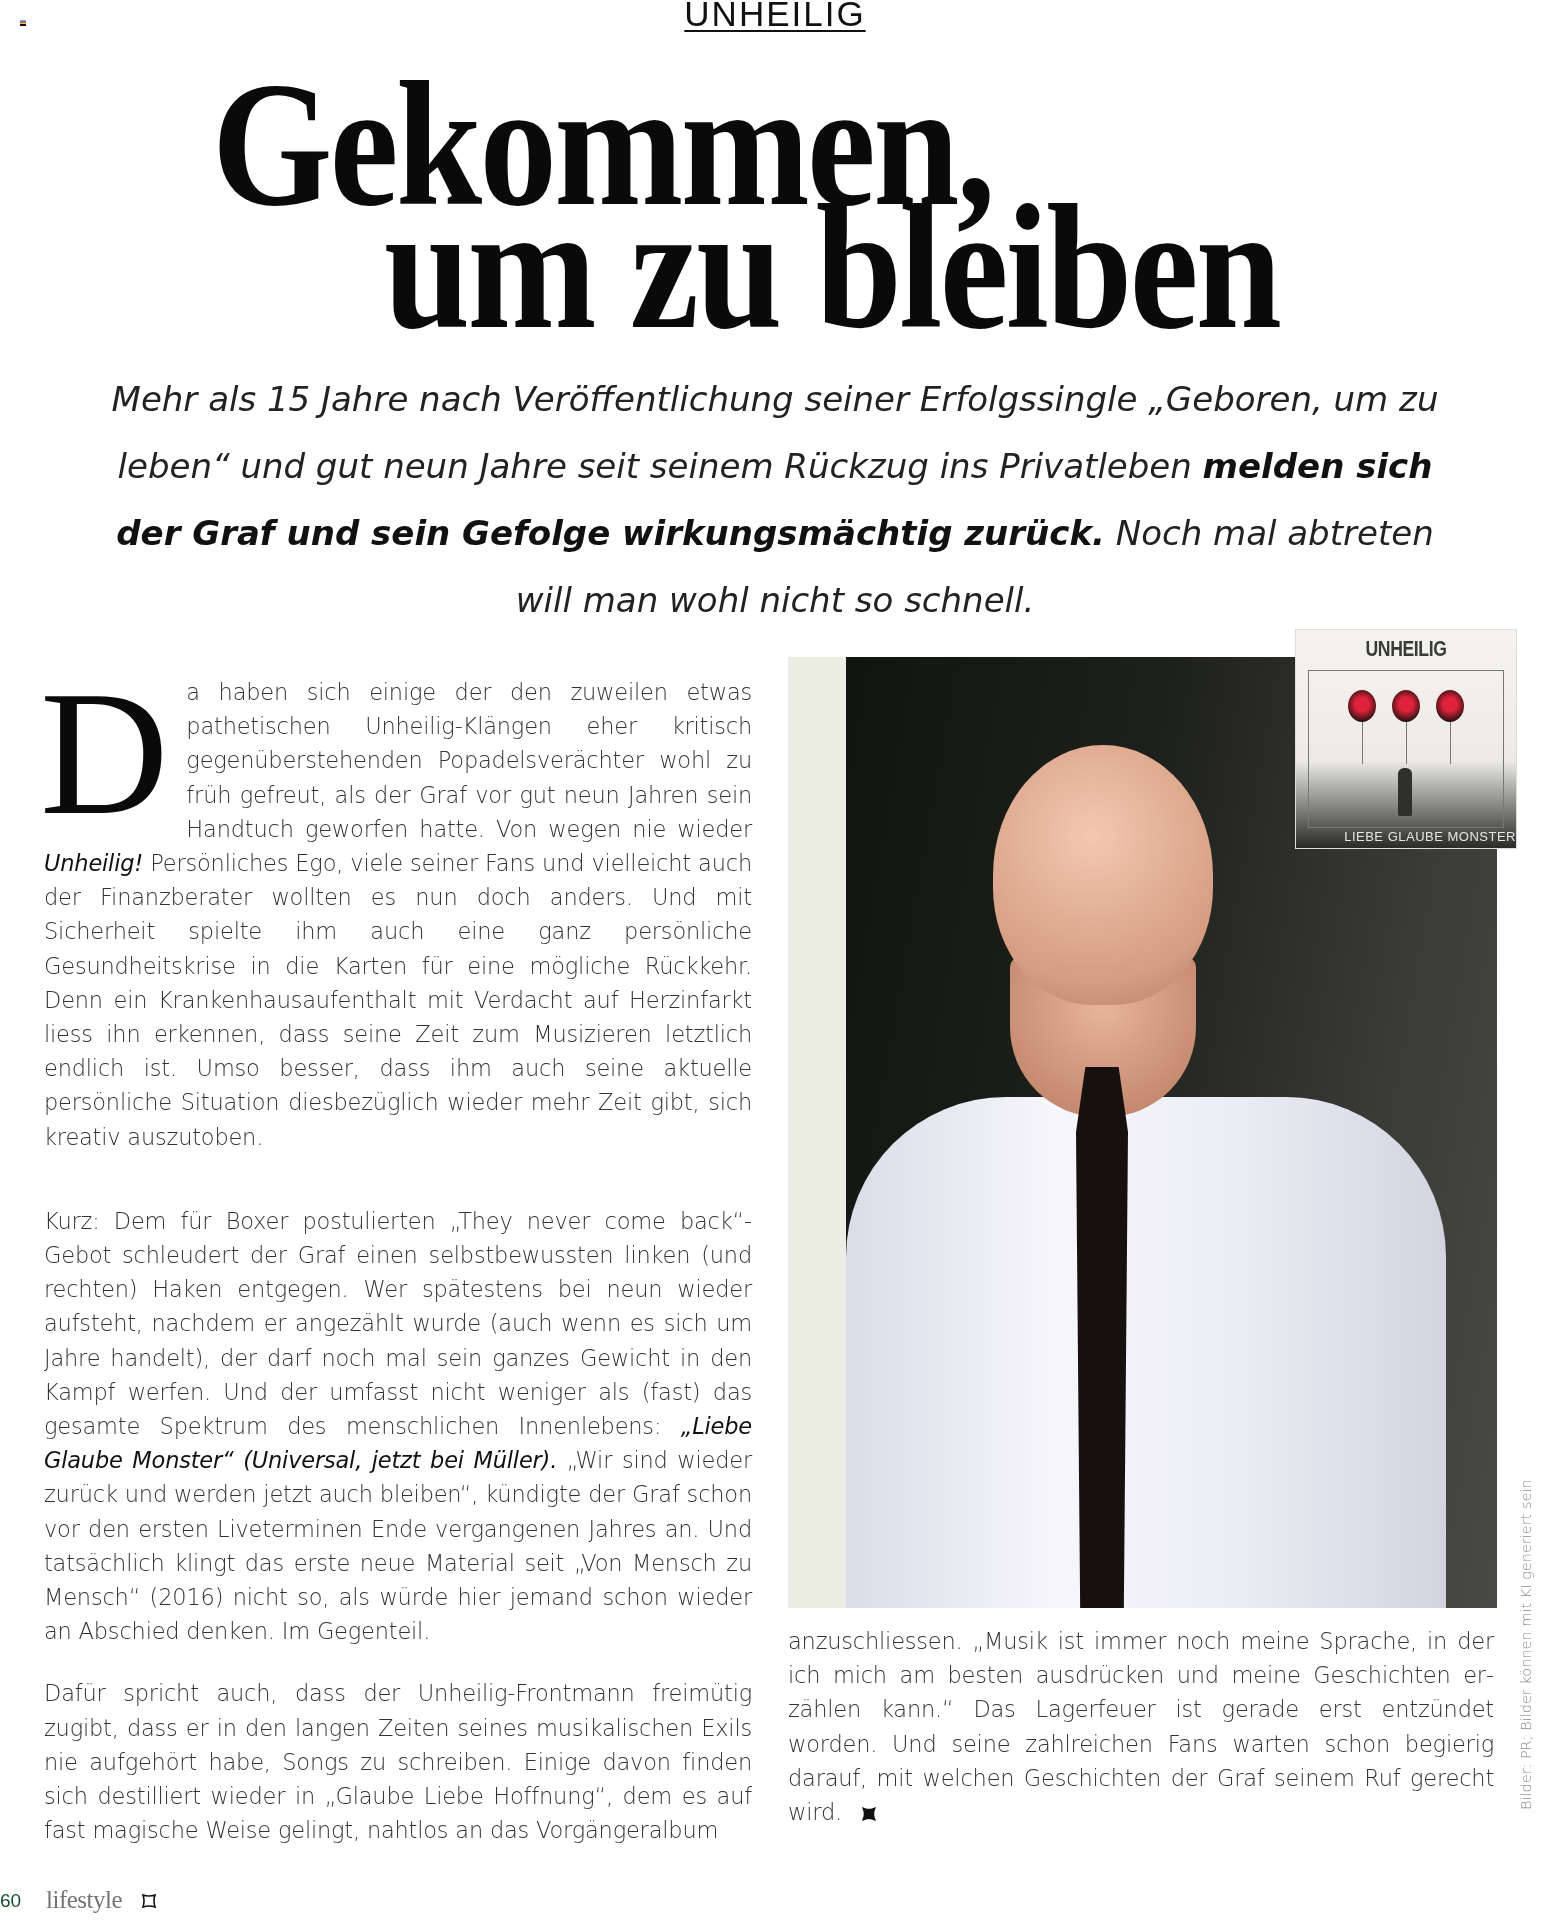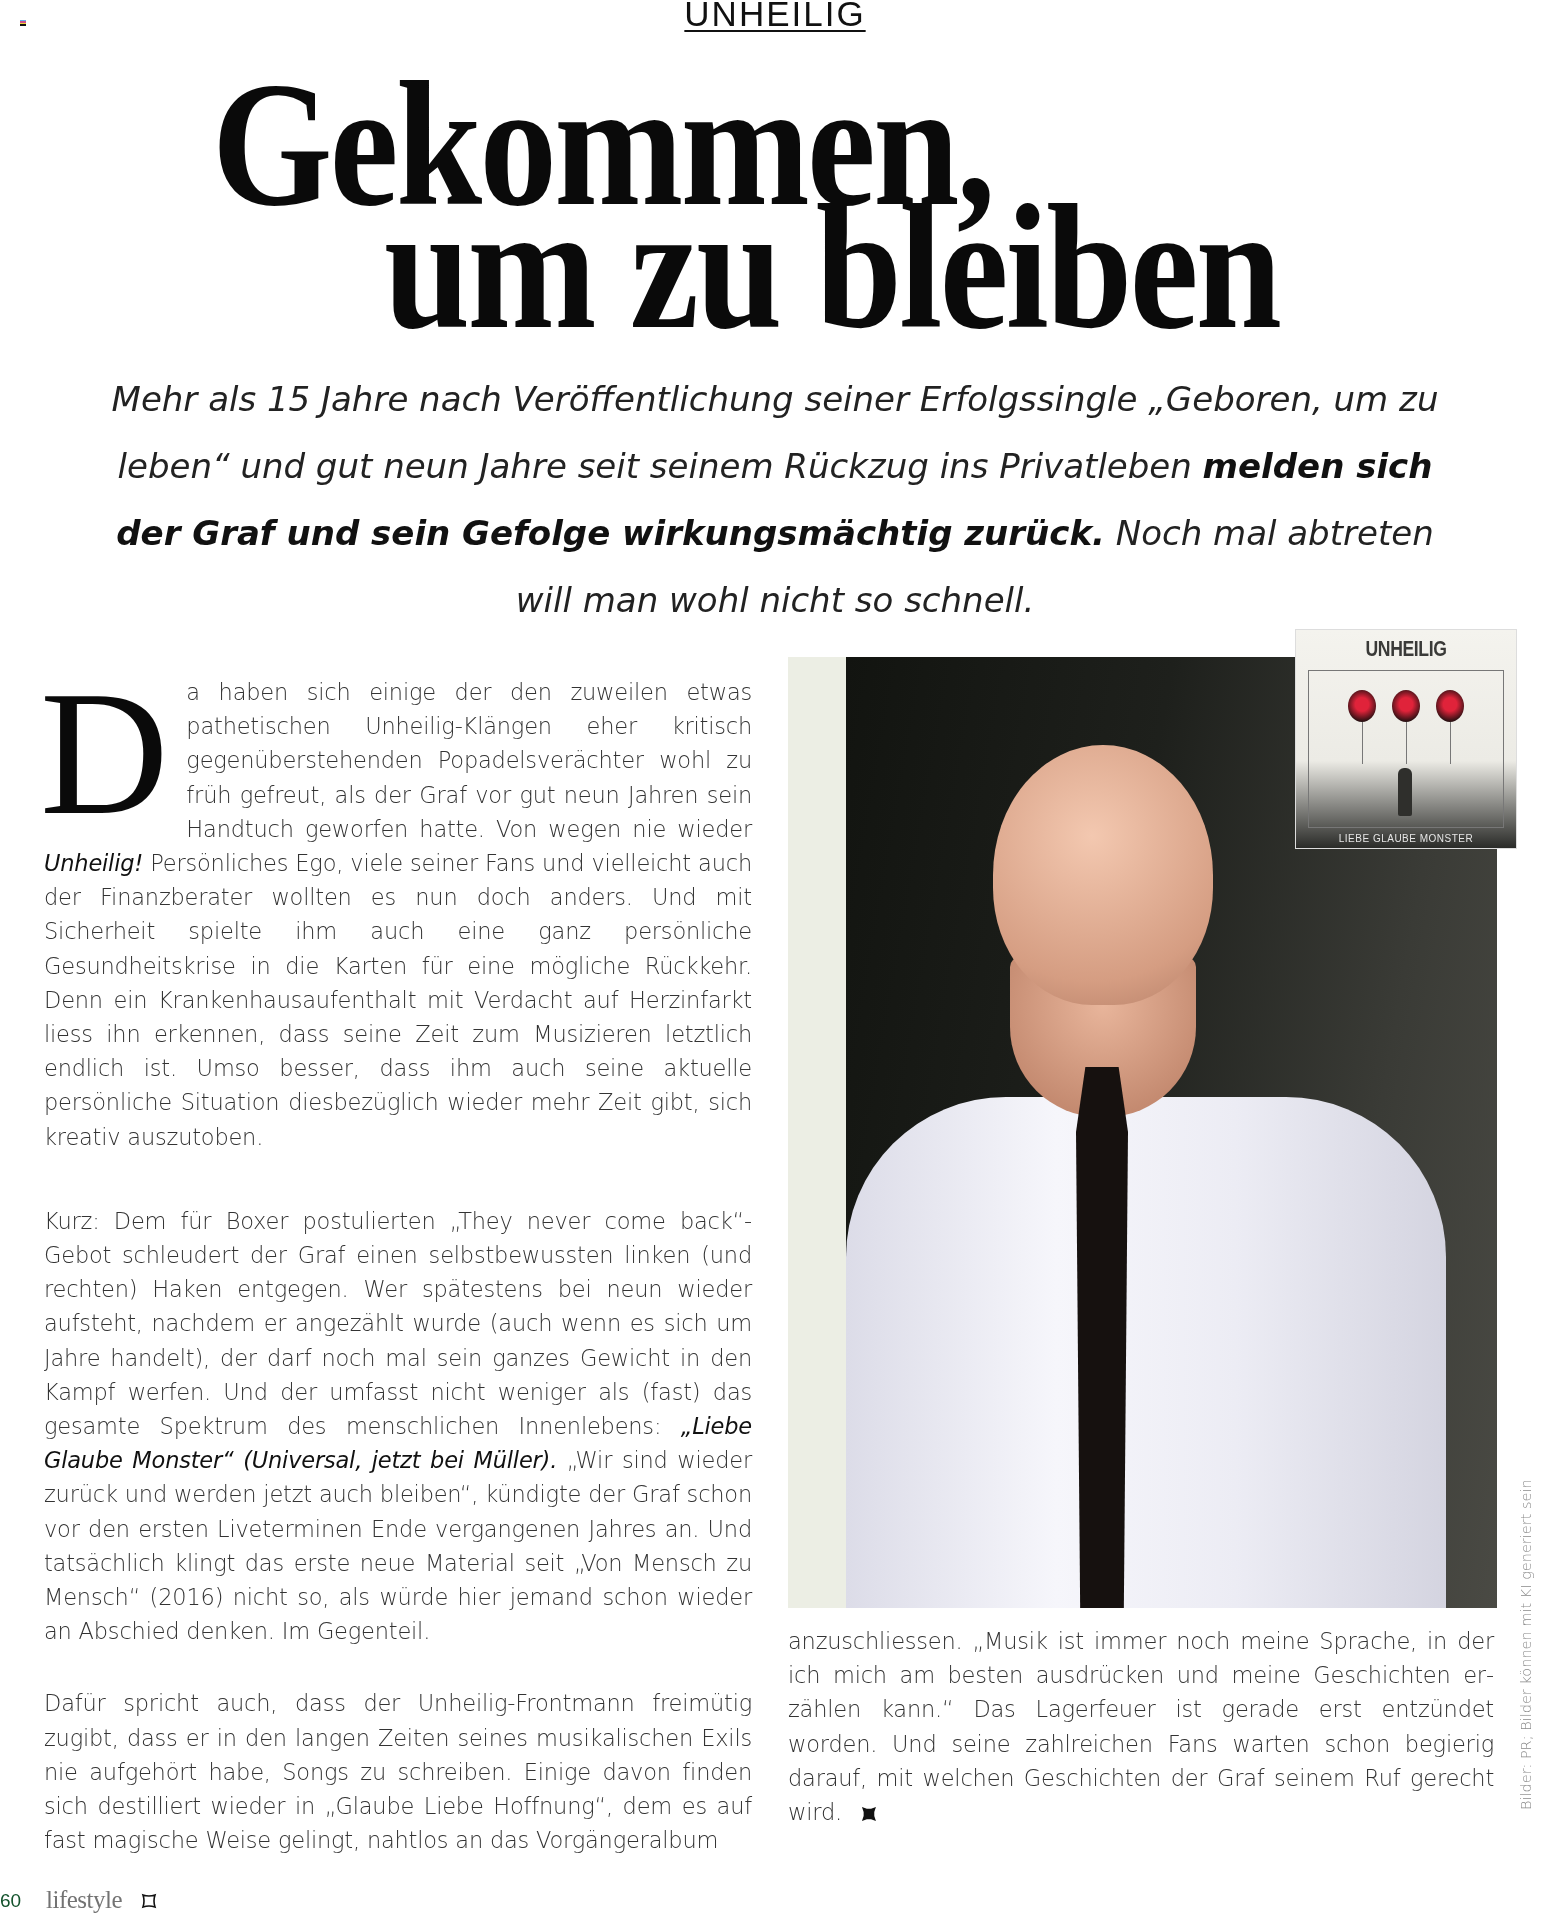--- a/index.html
+++ b/index.html
@@ -34,21 +34,21 @@
   .photo .face-low { position:absolute; left:222px; top:300px; width:186px; height:160px; border-radius:10px 10px 90px 90px; background:radial-gradient(circle at 50% 30%,#e8b59b,#c48a70 75%); }
   .photo .shirt { position:absolute; left:58px; top:440px; width:600px; height:520px; border-radius:160px 160px 0 0; background:linear-gradient(90deg,#dcdce8,#f6f6fb 35%,#ececf4 65%,#d4d4e0); }
   .photo .tie { position:absolute; left:288px; top:410px; width:52px; height:541px; background:#16110f; clip-path:polygon(18% 0,82% 0,100% 12%,92% 100%,8% 100%,0 12%); }
 
   .cover { left:1296px; top:630px; width:220px; height:218px; background:linear-gradient(180deg,#f4f3ee 0%,#ecebe5 60%,#8a8a86 80%,#2a2b28 100%); box-shadow:0 0 0 1px #ddd; }
   .cover .band { position:absolute; left:0; right:0; top:0; text-align:center; font-family:"Liberation Sans", sans-serif; font-weight:bold; font-size:22px; letter-spacing:-0.5px; color:#3a3a38; padding-top:6px; transform:scaleX(0.8); }
   .cover .frame { position:absolute; left:12px; right:12px; top:40px; bottom:20px; border:1px solid #777; }
   .cover .balloon { position:absolute; top:60px; width:28px; height:32px; border-radius:50%; background:radial-gradient(circle at 50% 45%,#e0233a 30%,#2a1012 75%); }
   .cover .string { position:absolute; top:92px; width:1px; height:42px; background:#777; }
   .cover .figure { position:absolute; left:102px; top:138px; width:14px; height:48px; background:#2f2f2c; border-radius:6px 6px 2px 2px; }
-  .cover .subtitle { position:absolute; left:0; right:0; bottom:4px; text-align:center; font-family:"Liberation Sans", sans-serif; font-size:10px; letter-spacing:0.5px; color:#e6e6e6; }
+  .cover .subtitle { position:absolute; left:0; right:0; bottom:4px; text-align:right; font-family:"Liberation Sans", sans-serif; font-size:13px; letter-spacing:0.5px; color:#e6e6e6; }
 
   .credit { left:1518px; top:1810px; width:400px; height:24px; transform:rotate(-90deg); transform-origin:left top; font-family:"DejaVu Sans", sans-serif; font-size:14.5px; color:#8a8a8a; white-space:nowrap; font-weight:300; }
 
   .end-mark { display:inline-block; width:14px; height:14px; margin-left:20px; vertical-align:-1px; background:#111; clip-path:polygon(0 0,35% 12%,65% 12%,100% 0,88% 35%,88% 65%,100% 100%,65% 88%,35% 88%,0 100%,12% 65%,12% 35%); }
 
   .footer { left:0; top:1888px; height:30px; font-family:"Liberation Serif", serif; }
   .footer .pageno { position:absolute; left:0; top:2px; font-family:Liberation Sans, sans-serif; font-weight:300; font-size:19px; color:#14532d; }
   .footer .section { position:absolute; left:46px; top:-2px; font-size:25px; font-weight:normal; letter-spacing:-0.5px; color:#737373; }
   .footer .logo { position:absolute; left:141px; top:5px; width:16px; height:16px; }
 </style>
@@ -73,21 +73,21 @@
   <span>Mehr als 15 Jahre nach Veröffentlichung seiner Erfolgssingle „Geboren, um zu leben“ und gut neun Jahre seit seinem Rückzug ins Privatleben </span><b>melden sich der Graf und sein Gefolge wirkungsmächtig zurück.</b><span> Noch mal abtreten will man wohl nicht so schnell.</span>
 </div>
 
 <div class="abs col col-left" style="top:675px;">
   <p>
     <span class="dropcap">D</span><span>a haben sich einige der den zuweilen etwas patheti­schen Unheilig-Klängen eher kritisch gegenüberste­henden Popadelsverächter wohl zu früh gefreut, als der Graf vor gut neun Jahren sein Handtuch geworfen hatte. Von wegen nie wieder </span><b>Unheilig!</b><span> Persönliches Ego, viele seiner Fans und vielleicht auch der Finanzberater wollten es nun doch anders. Und mit Sicherheit spielte ihm auch eine ganz persönliche Gesundheitskrise in die Karten für eine mögliche Rückkehr. Denn ein Krankenhausaufenthalt mit Verdacht auf Herzinfarkt liess ihn erkennen, dass seine Zeit zum Musizieren letztlich endlich ist. Umso besser, dass ihm auch seine aktuelle persönliche Situation diesbezüglich wieder mehr Zeit gibt, sich kreativ auszutoben.</span>
   </p>
   <p style="margin-top:50px;">
     <span>Kurz: Dem für Boxer postulierten „They never come back“-Gebot schleudert der Graf einen selbstbewussten linken (und rechten) Haken entgegen. Wer spätestens bei neun wieder aufsteht, nachdem er angezählt wurde (auch wenn es sich um Jahre handelt), der darf noch mal sein ganzes Gewicht in den Kampf werfen. Und der umfasst nicht weniger als (fast) das gesamte Spektrum des menschlichen Innenlebens: </span><b>„Liebe Glaube Monster“ (Universal, jetzt bei Müller).</b><span> „Wir sind wieder zurück und werden jetzt auch bleiben“, kündigte der Graf schon vor den ersten Liveterminen Ende vergangenen Jahres an.  Und tatsächlich klingt das erste neue Material seit „Von Mensch zu Mensch“ (2016) nicht so, als würde hier jemand schon wieder an Abschied denken. Im Gegenteil.</span>
   </p>
-  <p style="margin-top:38px;">Dafür spricht auch, dass der Unheilig-Frontmann freimütig zugibt, dass er in den langen Zeiten seines musikalischen Exils nie aufgehört habe, Songs zu schreiben. Einige davon finden sich destilliert wieder in „Glaube Liebe Hoffnung“, dem es auf fast magische Weise gelingt, nahtlos an das Vorgängeralbum</p>
+  <p style="margin-top:28px;">Dafür spricht auch, dass der Unheilig-Frontmann freimütig zugibt, dass er in den langen Zeiten seines musikalischen Exils nie aufgehört habe, Songs zu schreiben. Einige davon finden sich destilliert wieder in „Glaube Liebe Hoffnung“, dem es auf fast magische Weise gelingt, nahtlos an das Vorgängeralbum</p>
 </div>
 
 <div class="abs photo" aria-label="Portrait of the Unheilig frontman in white shirt and black tie">
   <div class="wall"></div>
   <div class="bg"></div>
   <div class="shirt"></div>
   <div class="face-low"></div>
   <div class="head"></div>
   <div class="tie"></div>
 </div>

